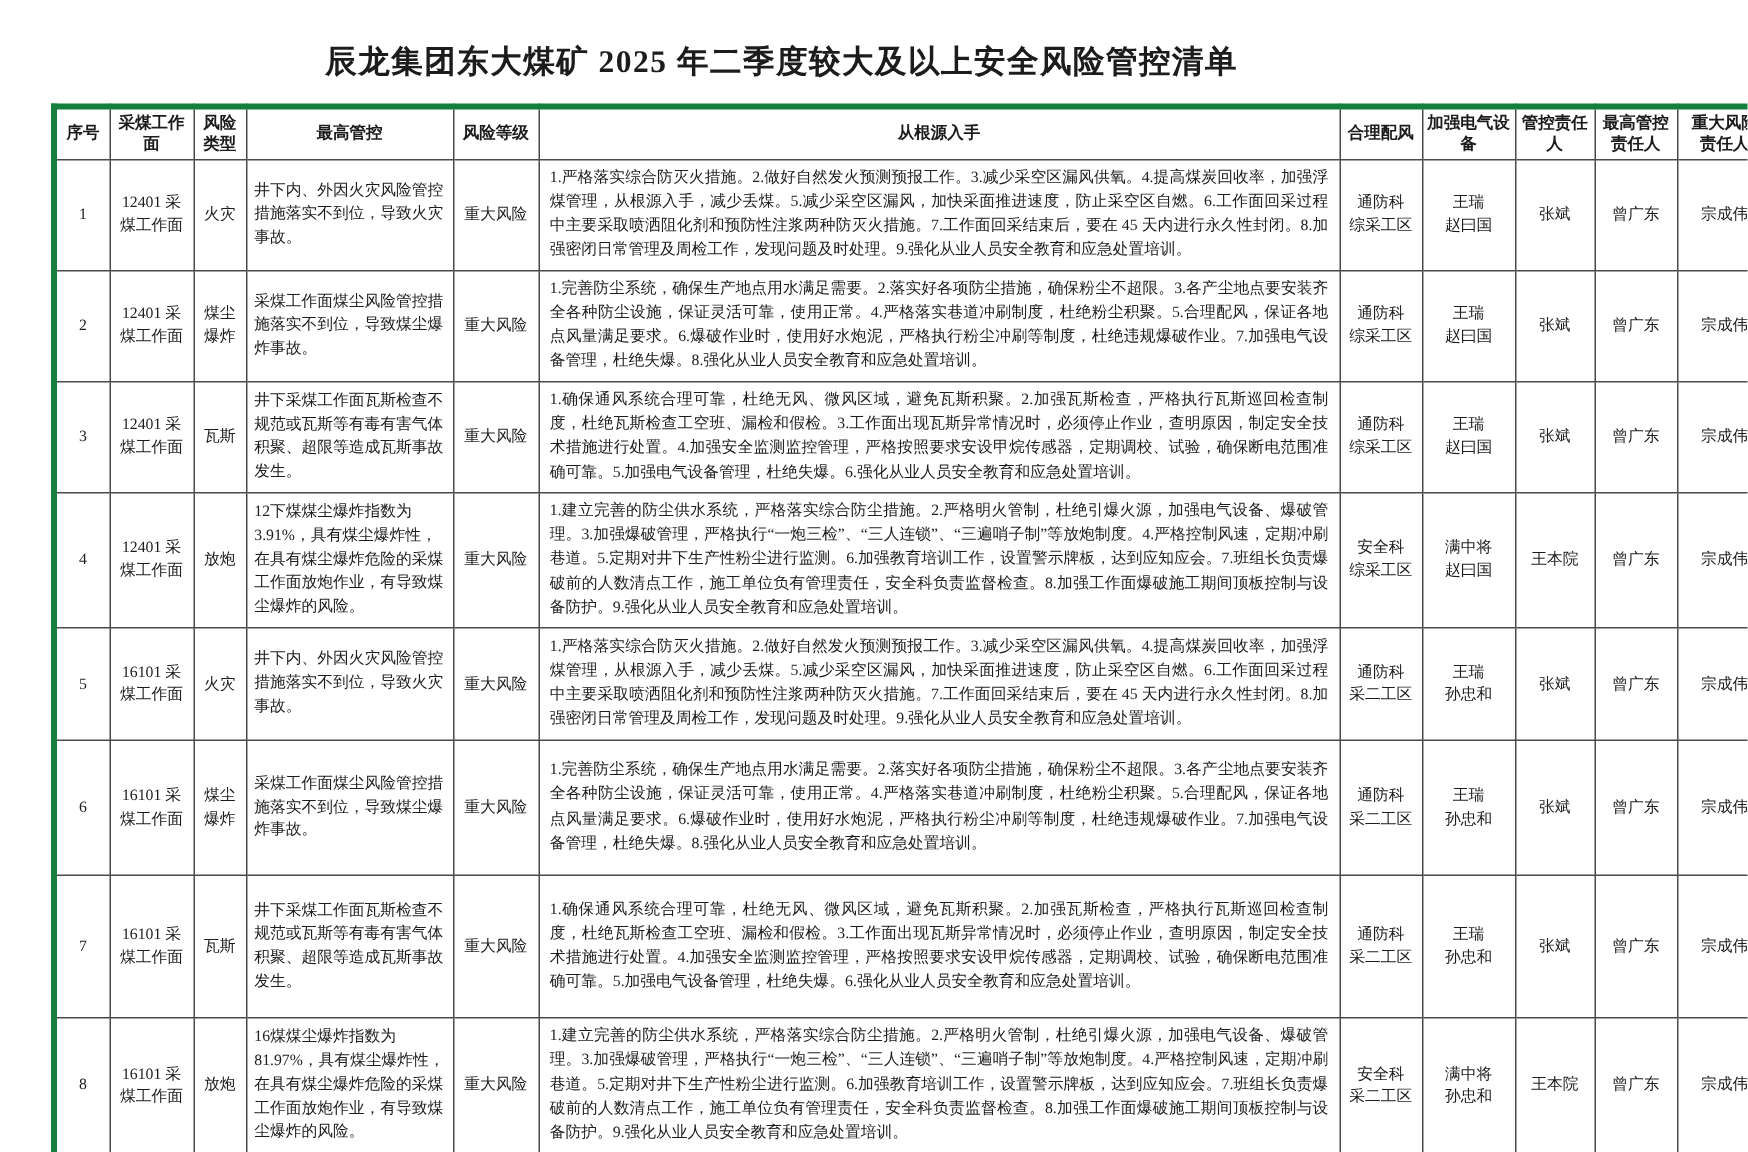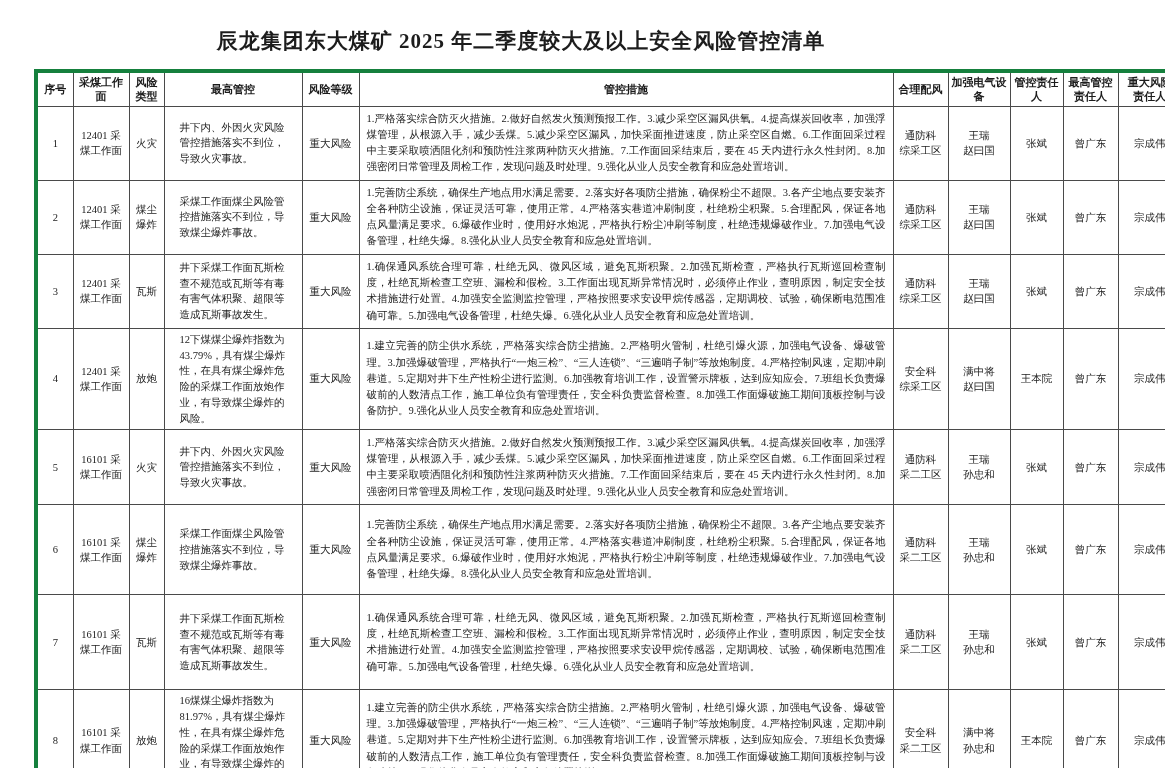--- a/index.html
+++ b/index.html
@@ -37,21 +37,21 @@
     line-height: 1.45;
   }
   .risk-table thead th {
     font-weight: bold;
     font-size: 11px;
     height: 35px;
     line-height: 1.3;
   }
   .risk-table td.c-desc {
     text-align: left;
-    padding: 3px 15px;
+    padding: 3px 5px;
     line-height: 1.5;
   }
   .risk-table td.c-measures {
     text-align: justify;
     padding: 4px 7px;
     line-height: 1.55;
   }
   
   tbody tr:nth-child(1) { height: 70px; }
   tbody tr:nth-child(2) { height: 73px; }
@@ -83,21 +83,21 @@
         <col style="width:65px">
     </colgroup>
     <thead>
       <tr>
         <th>序号</th>
         <th>采煤工作面</th>
         <th>风险
 类型</th>
         <th>最高管控</th>
         <th>风险等级</th>
-        <th>管控措施</th>
+        <th>从根源入手</th>
         <th>合理配风</th>
         <th>加强电气设备</th>
         <th>管控责任人</th>
         <th>最高管控
 责任人</th>
         <th>重大风险
 责任人</th>
       </tr>
     </thead>
     <tbody>
@@ -144,21 +144,21 @@
         <td>王瑞
 赵曰国</td>
         <td>张斌</td>
         <td>曾广东</td>
         <td>宗成伟</td>
       </tr>
       <tr>
         <td>4</td>
         <td>12401 采煤工作面</td>
         <td>放炮</td>
-        <td class="c-desc">12下煤煤尘爆炸指数为 43.79%，具有煤尘爆炸性，在具有煤尘爆炸危险的采煤工作面放炮作业，有导致煤尘爆炸的风险。</td>
+        <td class="c-desc">12下煤煤尘爆炸指数为 3.91%，具有煤尘爆炸性，在具有煤尘爆炸危险的采煤工作面放炮作业，有导致煤尘爆炸的风险。</td>
         <td>重大风险</td>
         <td class="c-measures">1.建立完善的防尘供水系统，严格落实综合防尘措施。2.严格明火管制，杜绝引爆火源，加强电气设备、爆破管理。3.加强爆破管理，严格执行“一炮三检”、“三人连锁”、“三遍哨子制”等放炮制度。4.严格控制风速，定期冲刷巷道。5.定期对井下生产性粉尘进行监测。6.加强教育培训工作，设置警示牌板，达到应知应会。7.班组长负责爆破前的人数清点工作，施工单位负有管理责任，安全科负责监督检查。8.加强工作面爆破施工期间顶板控制与设备防护。9.强化从业人员安全教育和应急处置培训。</td>
         <td>安全科
 综采工区</td>
         <td>满中将
 赵曰国</td>
         <td>王本院</td>
         <td>曾广东</td>
         <td>宗成伟</td>
       </tr>

